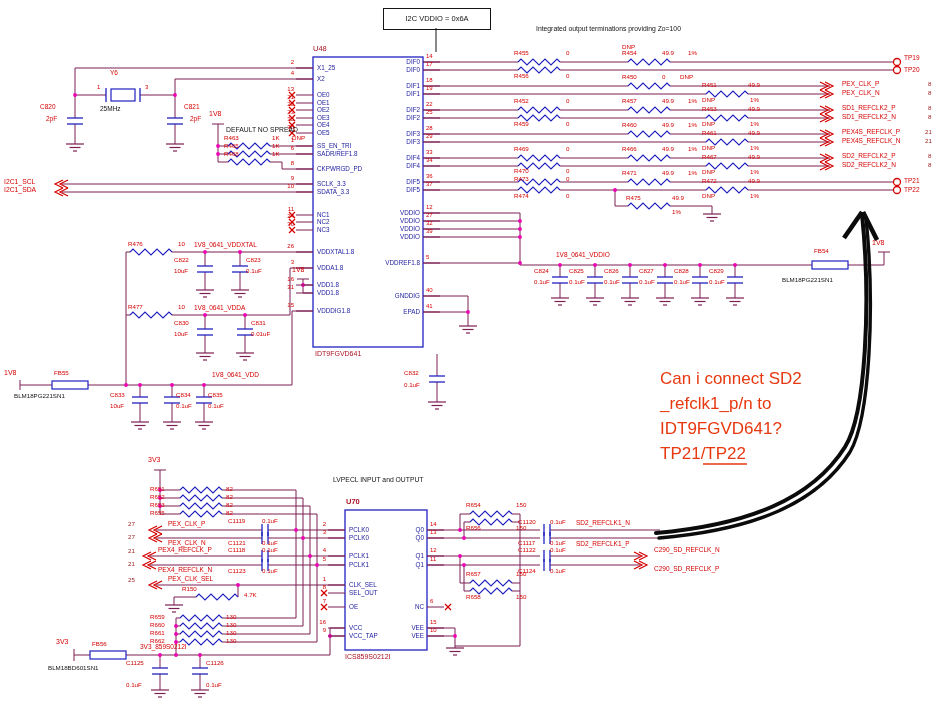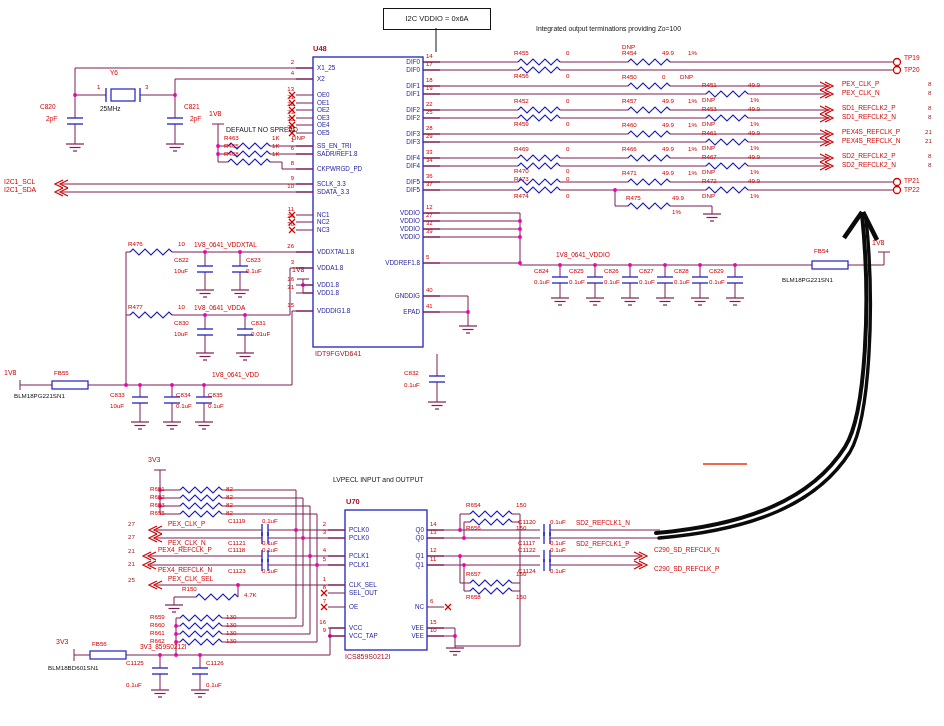--- a/index.html
+++ b/index.html
@@ -532,27 +532,33 @@
       <path d="M656,533 C748,525 812,499 845,447 C866,414 871,302 862,214" fill="none" stroke="#0b0b0b" stroke-width="4" stroke-linecap="round"></path>
       <path d="M659,538 C753,530 817,504 850,452 C870,418 875,306 866,218" fill="none" stroke="#0b0b0b" stroke-width="3.4" stroke-linecap="round"></path>
       <line x1="862" y1="212" x2="844" y2="238" stroke="#0b0b0b" stroke-width="4.6"></line>
       <line x1="863" y1="212" x2="877" y2="240" stroke="#0b0b0b" stroke-width="4.6"></line>
     </svg>
 
   <div id="i2c-box">
     <span>I2C VDDIO = 0x6A</span>
   </div>
 
+  <div id="annotation">
+    <div>Can i connect SD2</div>
+    <div>_refclk1_p/n to</div>
+    <div>IDT9FGVD641?</div>
+    <div>TP21/TP22</div>
+  </div>
 
   <div id="labels">
       <span class="lbl c-r" style="left: 904px; top: 55px; font-size: 6.5px;">TP19</span>
       <span class="lbl c-r" style="left: 904px; top: 67px; font-size: 6.5px;">TP20</span>
       <span class="lbl c-r" style="left: 904px; top: 178px; font-size: 6.5px;">TP21</span>
       <span class="lbl c-r" style="left: 904px; top: 187px; font-size: 6.5px;">TP22</span>
-      <span class="lbl c-dr" style="left: 313px; top: 45px; font-size: 7.5px; font-weight: bold;">U48</span>
+      <span class="lbl c-dr" style="left: 313px; top: 45px; font-size: 7.5px; font-weight: normal;">U48</span>
       <span class="lbl c-dr" style="left: 315px; top: 350px; font-size: 7px;">IDT9FGVD641</span>
       <span class="lbl c-r" style="left: 278px; top: 59px; font-size: 6px; width: 16px; text-align: right;">2</span>
       <span class="lbl c-b" style="left: 317px; top: 65px; font-size: 6.3px;">X1_25</span>
       <span class="lbl c-r" style="left: 278px; top: 70px; font-size: 6px; width: 16px; text-align: right;">4</span>
       <span class="lbl c-b" style="left: 317px; top: 76px; font-size: 6.3px;">X2</span>
       <span class="lbl c-r" style="left: 278px; top: 86px; font-size: 6px; width: 16px; text-align: right;">13</span>
       <span class="lbl c-b" style="left: 317px; top: 92px; font-size: 6.3px;">OE0</span>
       <span class="lbl c-r" style="left: 278px; top: 94px; font-size: 6px; width: 16px; text-align: right;">21</span>
       <span class="lbl c-b" style="left: 317px; top: 100px; font-size: 6.3px;">OE1</span>
       <span class="lbl c-r" style="left: 278px; top: 101px; font-size: 6px; width: 16px; text-align: right;">20</span>

